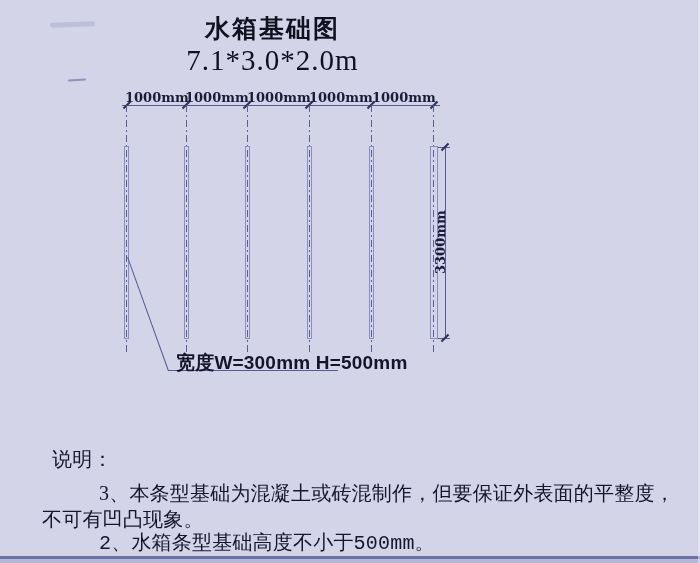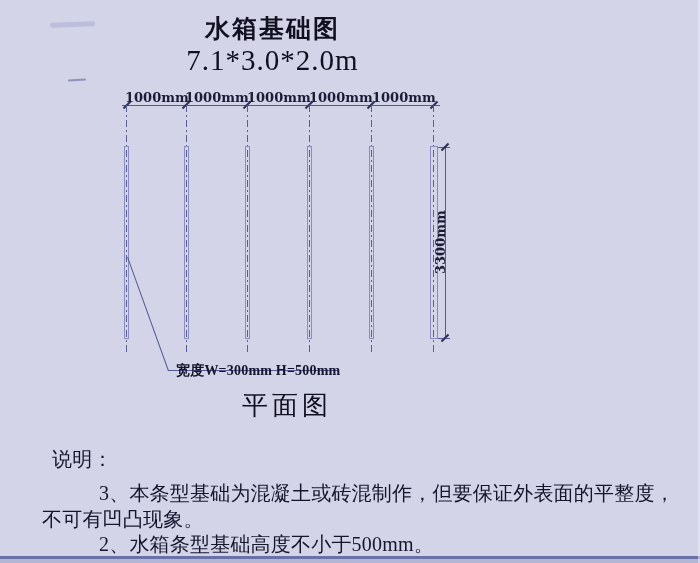--- a/index.html
+++ b/index.html
@@ -46,35 +46,34 @@
     left:399px;top:236px;width:60px;height:16px;
     transform:rotate(-90deg);
     font-size:13px;font-weight:700;color:#1c1c38;text-align:center;
     font-family:"DejaVu Serif","Liberation Serif",serif;
   }
   .leader-diag{
     left:116px;top:257px;width:121px;height:1px;background:#565a94;
     transform-origin:0 0;transform:rotate(70.2deg);
   }
   .leader-text{
-    left:164px;top:350px;font-size:14px;font-weight:700;color:#14142c;
-    font-family:Liberation Serif, serif;
+    left:164px;top:350px;font-size:19px;font-weight:700;color:#14142c;
+    font-family:Liberation Sans, sans-serif;
     letter-spacing:0.2px;
-    margin-top:12px;
   }
   .caption{
     left:210px;top:388px;width:130px;text-align:center;
     font-size:26px;letter-spacing:4px;color:#101020;
   }
   
   .note{font-size:20px;line-height:26px;color:#15152d;letter-spacing:0.2px;}
   .note-heading{left:52px;top:446px;text-align:right;}
   .note-1{left:99px;top:480px;}
   .note-2{left:42px;top:506px;text-align:center;}
-  .note-3{left:99px;top:531px;}
+  .note-3{left:99px;top:531px;font-family:Liberation Mono, monospace;}
   
   .bevel-dark{left:0;top:556px;width:700px;height:3px;background:#6b70a7;}
   .bevel-light{left:0;top:559px;width:700px;height:4px;background:#b4b6d5;}
   .right-edge{left:698px;top:0;width:2px;height:563px;background:rgba(238,238,248,0.55);}
   .smudge1{left:50px;top:22px;width:45px;height:5px;background:rgba(160,164,205,0.45);border-radius:3px;transform:rotate(-2deg);}
   .smudge2{left:68px;top:79px;width:18px;height:2px;background:rgba(86,90,148,0.55);border-radius:1px;transform:rotate(-3deg);}
 </style>
 </head>
 <body>
 
@@ -116,21 +115,20 @@
   <div class="abs dimline" style="left:426px;top:147px;width:12px;"></div>
   <div class="abs dimline" style="left:426px;top:338px;width:12px;"></div>
   <div class="abs tick" style="left:428px;top:146px;"></div>
   <div class="abs tick" style="left:428px;top:337px;"></div>
   <div class="abs vdim-label">3300mm</div>
 
   <div class="abs leader-diag"></div>
   <div class="abs dimline" style="left:156px;top:370px;width:170px;"></div>
   <div class="abs leader-text">宽度W=300mm  H=500mm</div>
 
-  <div class="abs caption">平面图</div>
 </div>
 
 <div class="abs note note-heading">说明：</div>
 <div class="abs note note-1">3、本条型基础为混凝土或砖混制作，但要保证外表面的平整度，</div>
 <div class="abs note note-2">不可有凹凸现象。</div>
 <div class="abs note note-3">2、水箱条型基础高度不小于500mm。</div>
 
 <div class="abs smudge1"></div>
 <div class="abs smudge2"></div>
 <div class="abs bevel-dark"></div>

